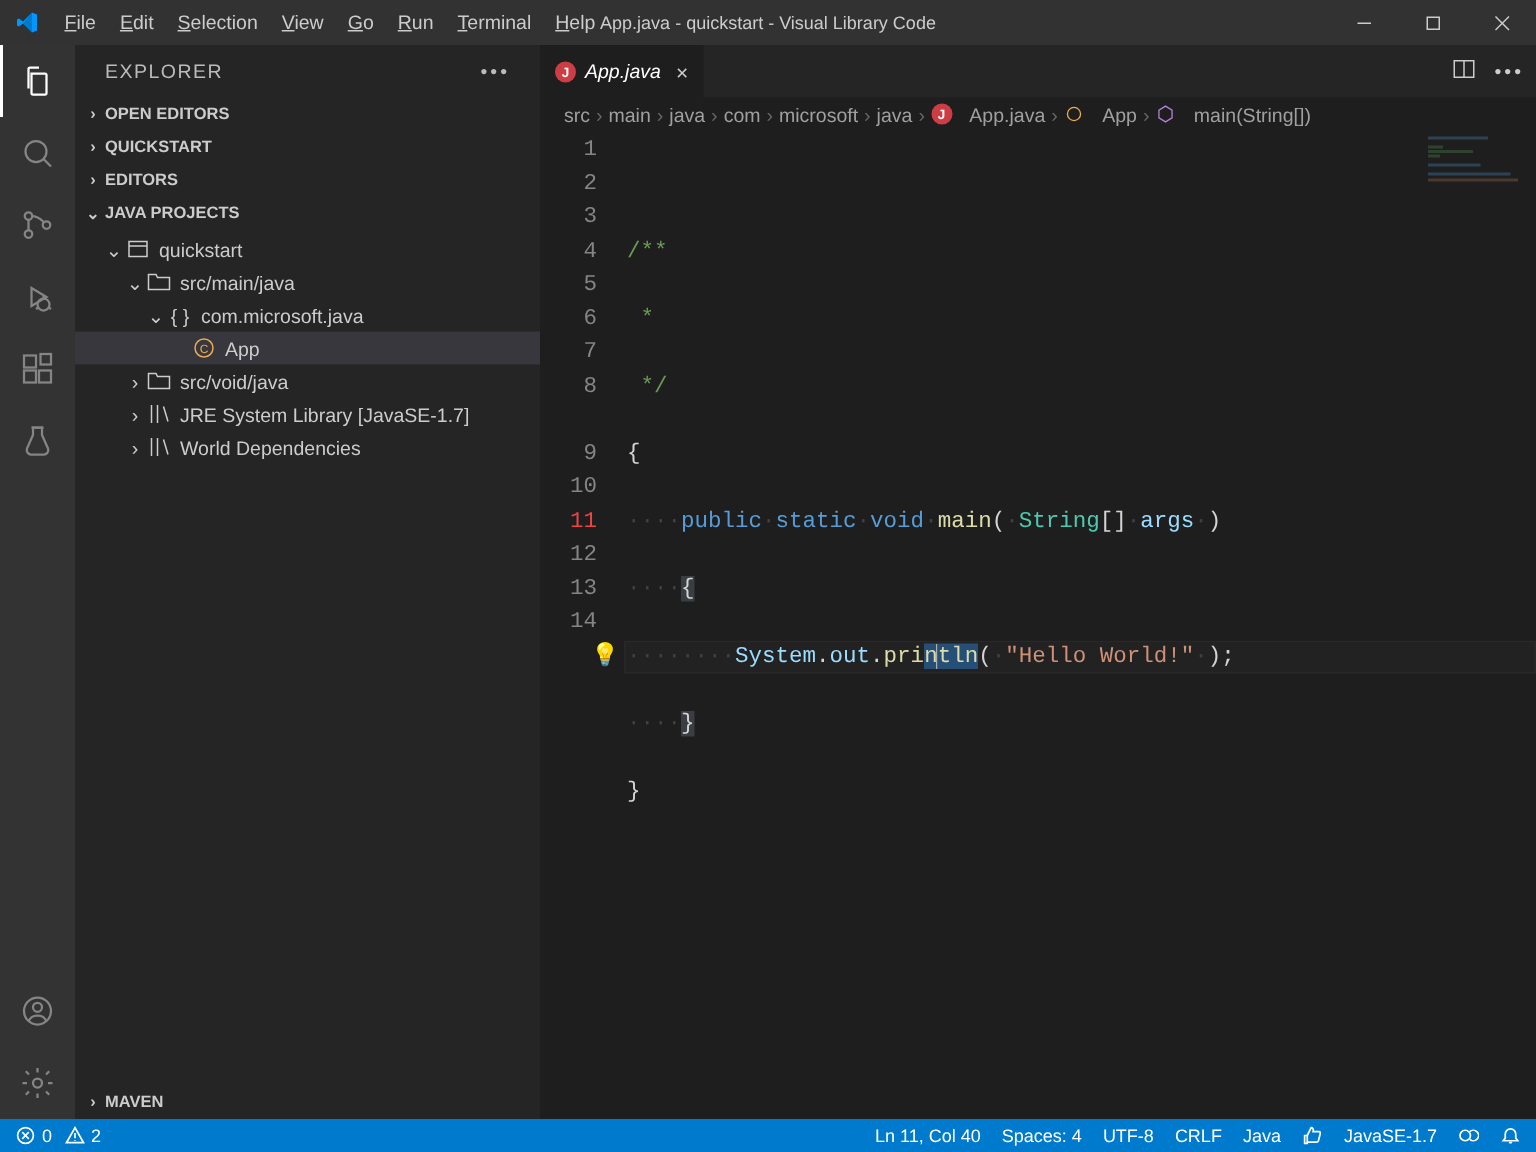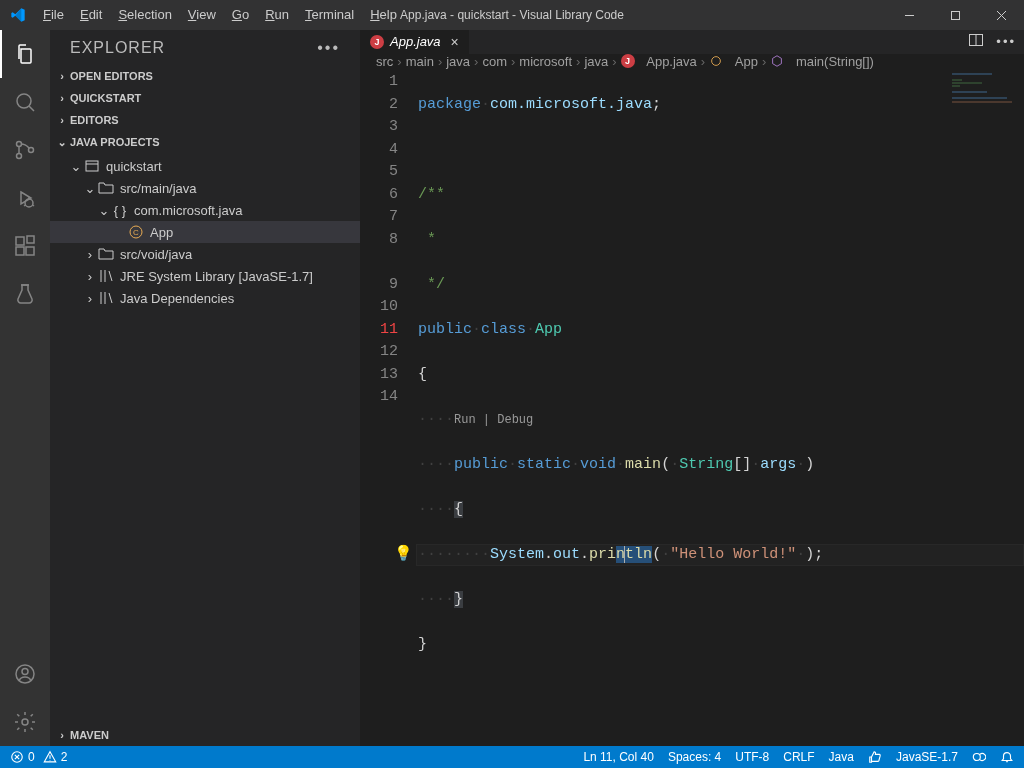--- a/index.html
+++ b/index.html
@@ -46,21 +46,21 @@
     width:50px; height:48px; display:flex; align-items:center; justify-content:center;
     color:#858585; position:relative;
   }
   .act-icon.active { color:#ffffff; }
   .act-icon.active::before { content:""; position:absolute; left:0; top:0; bottom:0; width:2px; background:#ffffff; }
   .act-icon svg { width:24px; height:24px; }
   .act-spacer { flex:1; }
 
   
   .sidebar { width:310px; background:#252526; display:flex; flex-direction:column; }
-  .side-title { height:35px; display:flex; align-items:center; padding:0 20px; color:#bbbbbb; font-size:16px; letter-spacing:1px; }
+  .side-title { height:35px; display:flex; align-items:center; padding:0 20px; color:#bbbbbb; font-size:13px; letter-spacing:1px; }
   .side-title .dots { margin-left:auto; letter-spacing:2px; cursor:default; }
   .side-section {
     height:22px; display:flex; align-items:center; padding-left:4px;
     font-size:11px; font-weight:700; color:#cccccc; cursor:default;
   }
   .side-section.bottom { margin-top:auto; }
   .chev { width:16px; display:inline-block; text-align:center; color:#cccccc; }
   .tree { padding:2px 0 8px 0; }
   .tree-row {
     height:22px; display:flex; align-items:center; padding-left:4px;
@@ -318,21 +318,21 @@
       <div class="tree-row">
         <span class="ind" style="width:28px"></span>
           <span class="chev">›</span>
         <span class="ticon">
             <svg viewBox="0 0 16 16" stroke="#ccc" fill="none">
               <line x1="3" y1="2" x2="3" y2="14"></line>
               <line x1="7" y1="2" x2="7" y2="14"></line>
               <line x1="11" y1="3" x2="14" y2="13"></line>
             </svg>
           </span>
-        <span>Java Dependencies</span>
+        <span>World Dependencies</span>
       </div>
     </div>
 
     <div class="side-section bottom">
         <span class="chev">›</span>
         <span>MAVEN</span>
       </div>
   </div>
 
   <div class="editor">
@@ -388,28 +388,25 @@
         <div>8</div>
         <div style="height:22.5px"></div>
         <div>9</div>
         <div>10</div>
         <div style="color:#ef4444">11</div>
         <div>12</div>
         <div>13</div>
         <div>14</div>
       </div>
       <div class="code">
-<div class="line"><span class="kw">package</span><span class="ws">·</span><span class="var">com.microsoft.java</span><span class="punc">;</span></div>
 <div class="line">&nbsp;</div>
 <div class="line"><span class="com">/**</span></div>
 <div class="line"><span class="com"> *</span></div>
 <div class="line"><span class="com"> */</span></div>
-<div class="line"><span class="kw">public</span><span class="ws">·</span><span class="kw">class</span><span class="ws">·</span><span class="cls">App</span></div>
 <div class="line"><span class="punc">{</span></div>
-<div class="line"><span class="ws">····</span><span class="codelens">Run | Debug</span></div>
 <div class="line"><span class="ws">····</span><span class="kw">public</span><span class="ws">·</span><span class="kw">static</span><span class="ws">·</span><span class="kw">void</span><span class="ws">·</span><span class="fn">main</span><span class="punc">(</span><span class="ws">·</span><span class="cls">String</span><span class="punc">[]</span><span class="ws">·</span><span class="var">args</span><span class="ws">·</span><span class="punc">)</span></div>
 <div class="line"><span class="ws">····</span><span class="hl"><span class="punc">{</span></span></div>
 <div class="line current-line"><span class="bulb">💡</span><span class="ws">········</span><span class="var">System</span><span class="punc">.</span><span class="var">out</span><span class="punc">.</span><span class="fn">pri</span><span class="fn sel cursor-ch">n</span><span class="fn sel">tln</span><span class="punc">(</span><span class="ws">·</span><span class="str">"Hello World!"</span><span class="ws">·</span><span class="punc">);</span></div>
 <div class="line"><span class="ws">····</span><span class="hl"><span class="punc">}</span></span></div>
 <div class="line"><span class="punc">}</span></div>
 <div class="line">&nbsp;</div>
       </div>
     </div>
   </div>
 </div>

